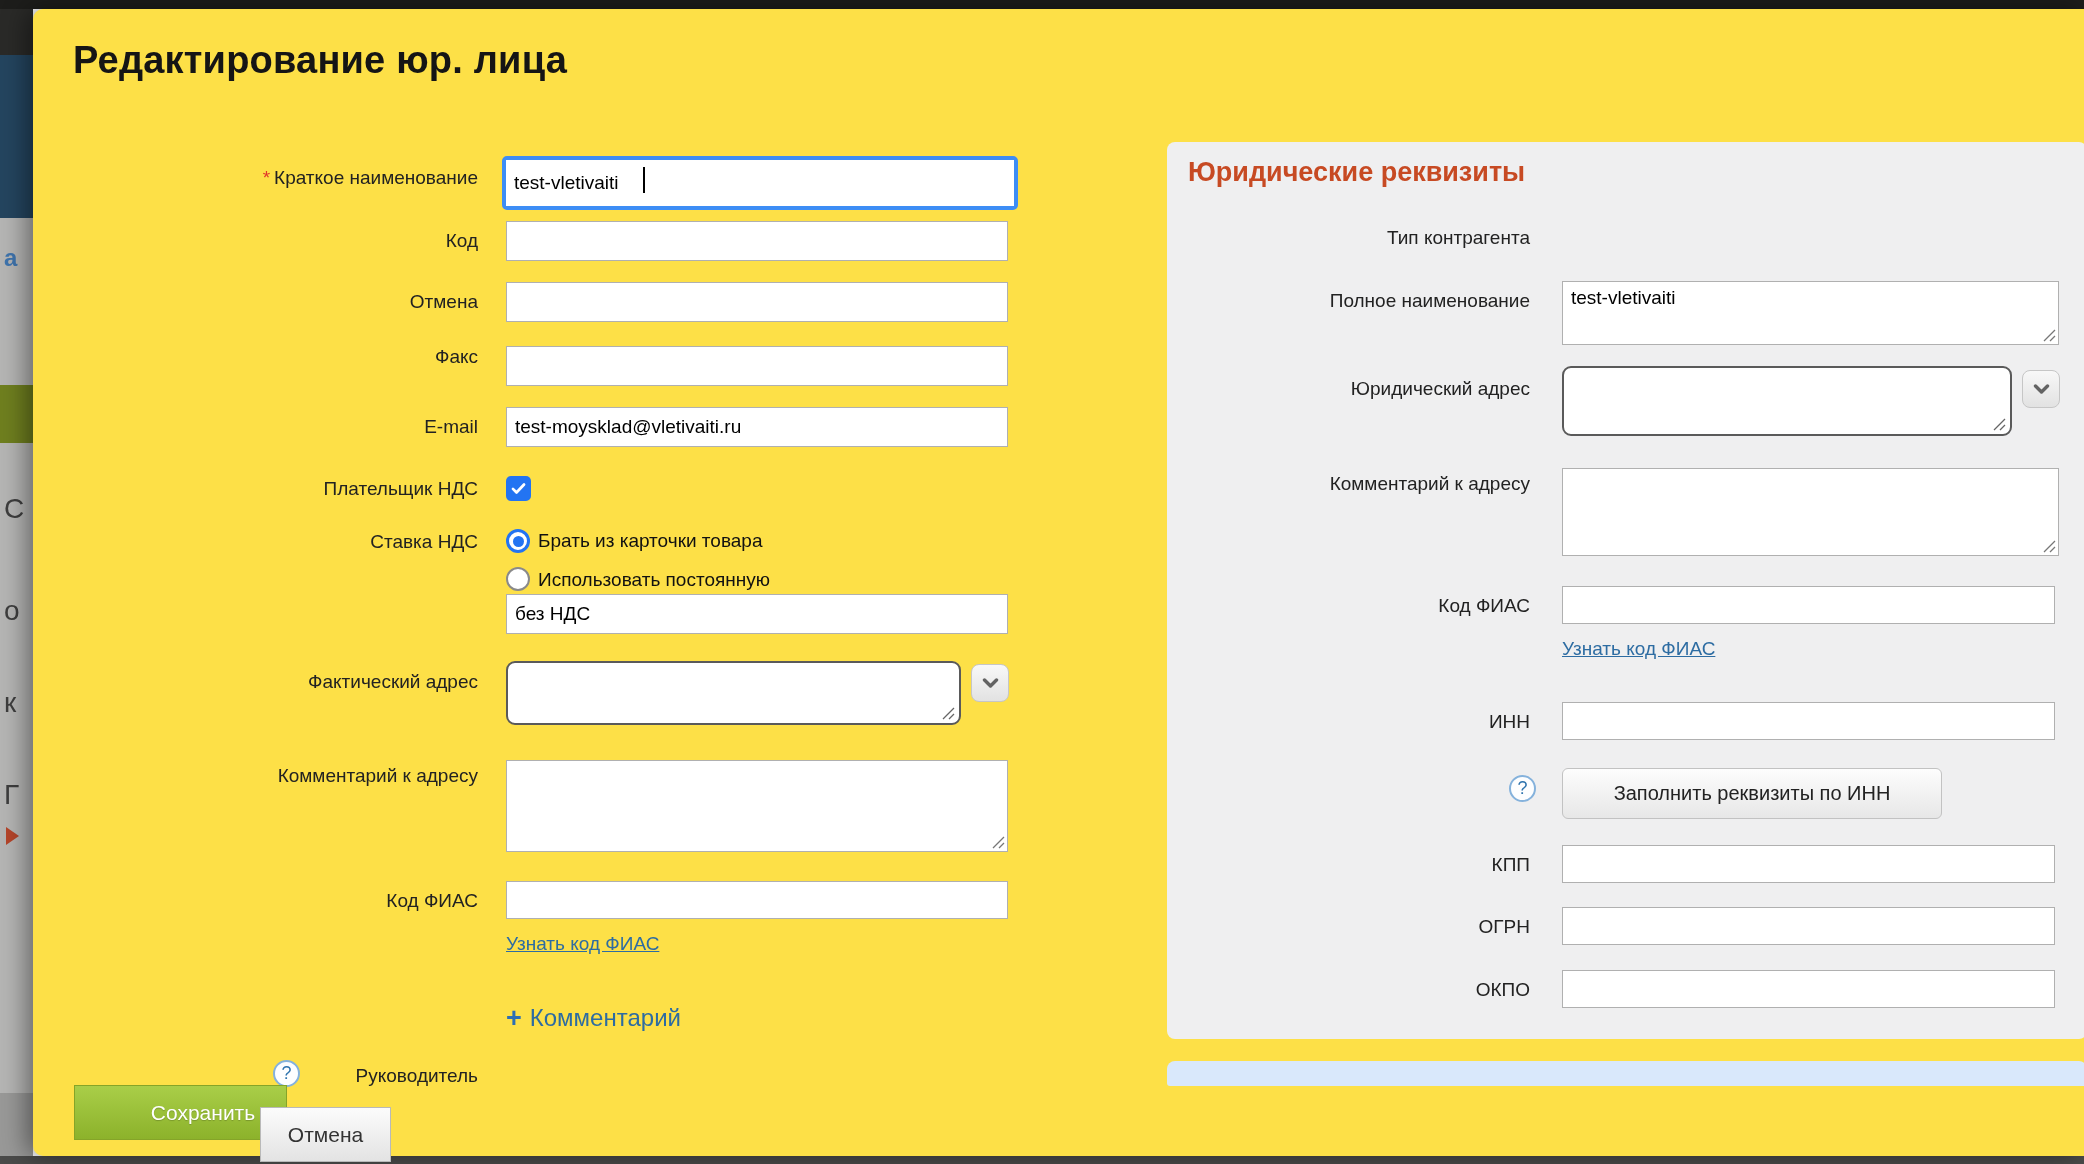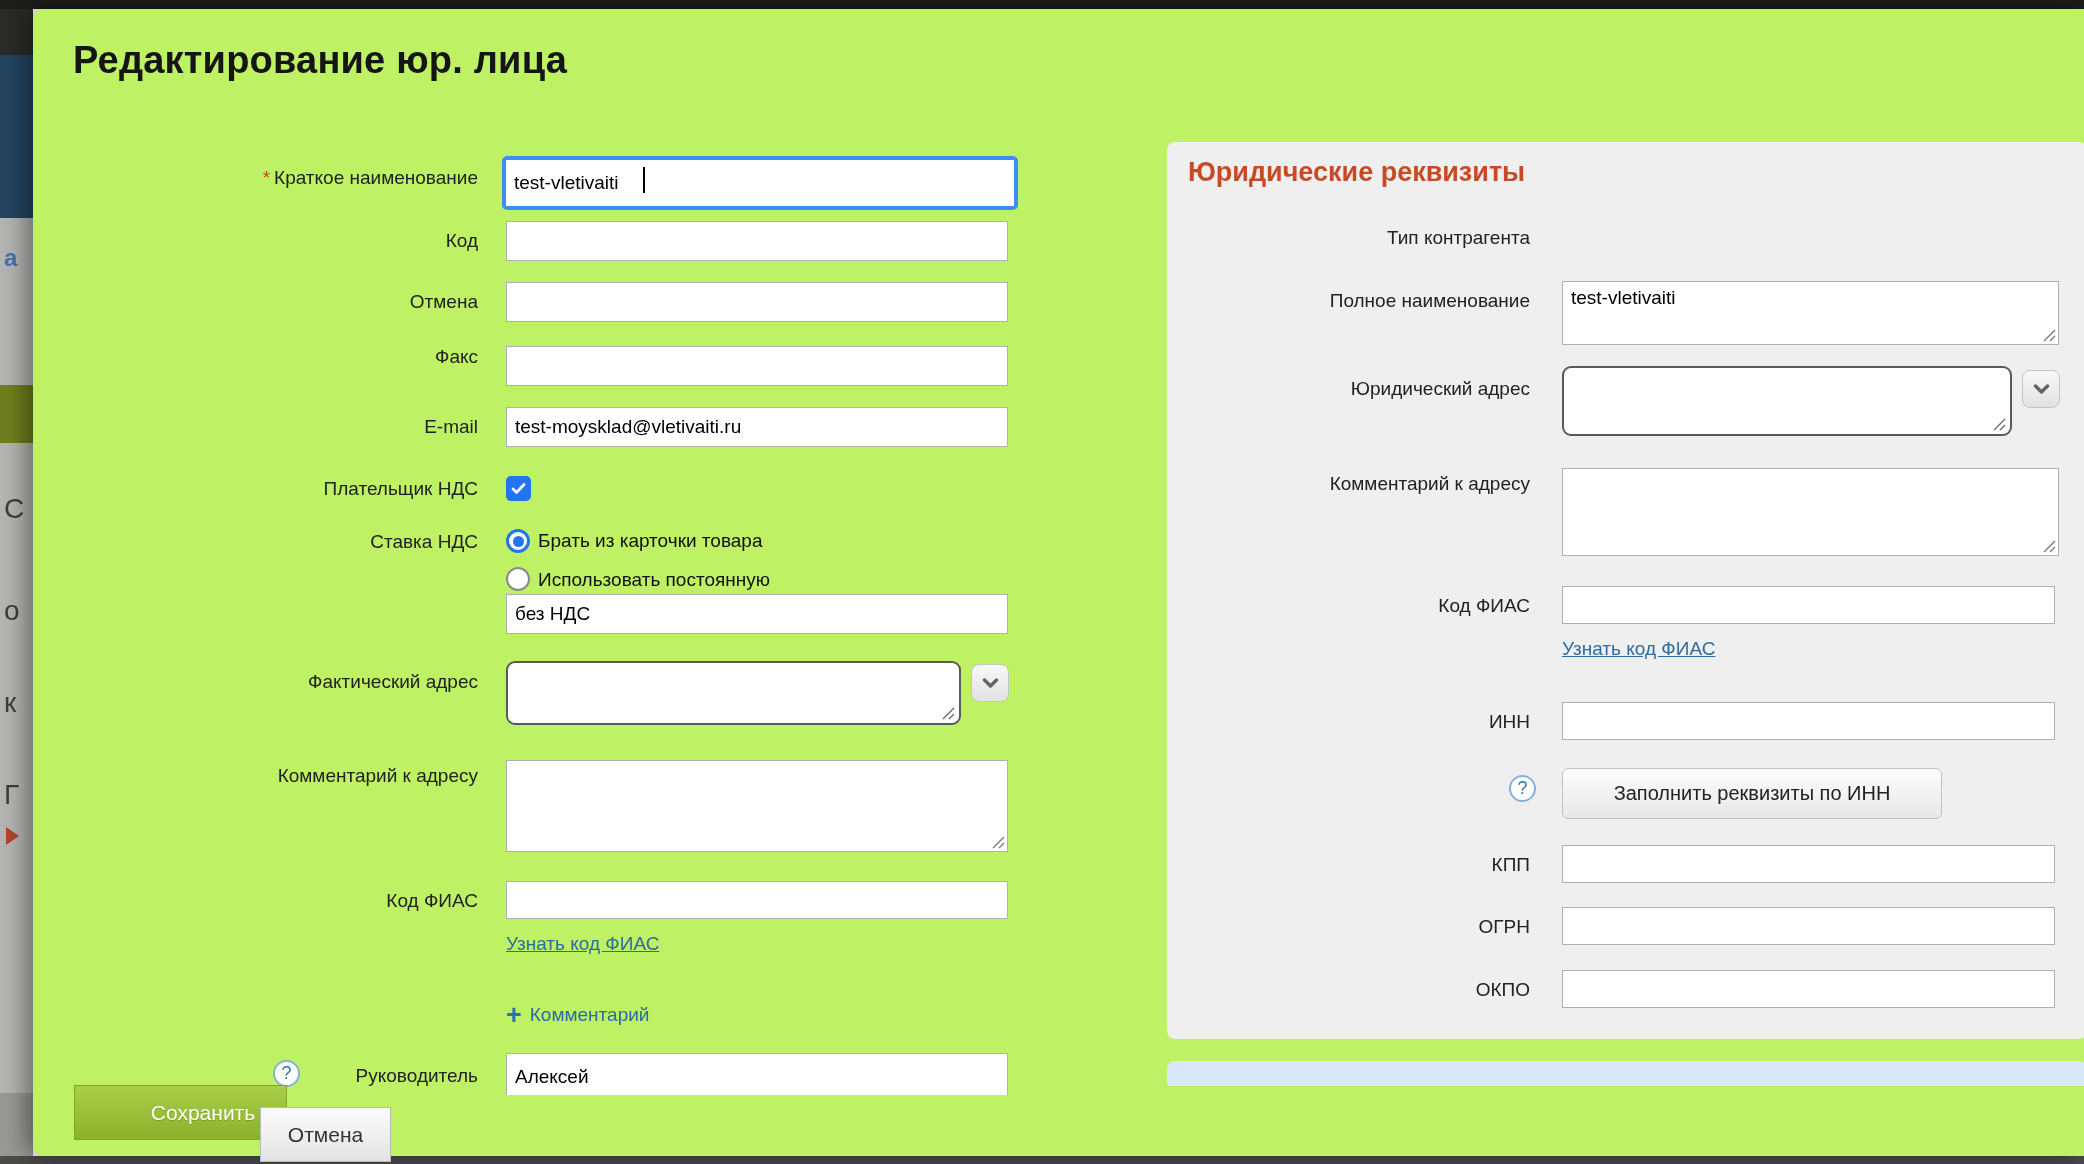--- a/index.html
+++ b/index.html
@@ -7,21 +7,21 @@
   .page{position:relative;width:2084px;height:1164px;overflow:hidden;background:#fff;}
   .abs{position:absolute;}
 
   
   .topbar{left:0;top:0;width:2084px;height:9px;background:#1d1d1b;}
   .bottombar{left:0;top:1156px;width:2084px;height:8px;background:#4b4b4a;}
   .sl{left:0;width:33px;overflow:hidden;}
   .sl-frag{position:absolute;left:4px;color:#3e3e3e;font-size:28px;}
 
   
-  .modal{left:33px;top:9px;width:2051px;height:1147px;background:#bef264;
+  .modal{left:33px;top:9px;width:2051px;height:1147px;background:#fde047;
          border-radius:10px 0 0 10px;box-shadow:-6px 0 26px rgba(0,0,0,.45);}
   .dialog-title{left:40px;top:30px;font-size:38px;font-weight:bold;color:#151515;letter-spacing:.2px;}
 
   .lbl{font-size:19px;color:#222;text-align:right;width:385px;left:60px;line-height:24px;}
   .rlbl{font-size:19px;color:#222;text-align:right;width:343px;left:1154px;line-height:24px;}
   .req{color:#e0362b;margin-right:4px;}
 
   .inp{position:absolute;box-sizing:border-box;border:1px solid #b0b0b0;background:#fff;
        font-family:"Liberation Sans",sans-serif;font-size:19px;color:#000;padding:0 8px;outline:none;}
   .focus-wrap{border:4px solid #3d8df5;border-radius:5px;background:#fff;}
@@ -146,30 +146,27 @@
           <path d="M12 1 L1 12 M12 7 L7 12" stroke="#777" stroke-width="1.3"></path>
         </svg>
     </div>
 
     <div class="abs lbl" style="top:880px;">Код ФИАС</div>
     <input class="inp" style="left: 473px; top: 872px; width: 502px; height: 38px;">
     <a class="abs link" style="left:473px;top:924px;">Узнать код ФИАС</a>
 
     <div class="abs" style="left:473px;top:995px;display:flex;align-items:center;gap:8px;cursor:pointer;">
       <span class="plus">+</span>
-      <span style="font-size:19px;color:#2d6ca2;">Комментарий</span>
+      <span style="font-size:24px;color:#2d6ca2;">Комментарий</span>
     </div>
 
     <div class="abs help" style="left:240px;top:1051px;">
         <span>?</span>
       </div>
     <div class="abs lbl" style="top:1055px;">Руководитель</div>
-    <div class="abs" style="left:473px;top:1044px;width:504px;height:42px;overflow:hidden;">
-      <input class="inp" style="left: 0px; top: 0px; width: 502px; height: 48px;" value="Алексей">
-    </div>
 
     <div class="abs panel"></div>
     <div class="abs panel-h">Юридические реквизиты</div>
 
     <div class="abs rlbl" style="top:217px;">Тип контрагента</div>
 
     <div class="abs rlbl" style="top:280px;">Полное наименование</div>
     <div class="ta-wrap" style="left:1529px;top:272px;width:497px;height:64px;">
       <textarea class="ta" style="">test-vletivaiti</textarea>
       <svg class="rz" width="13" height="13">

